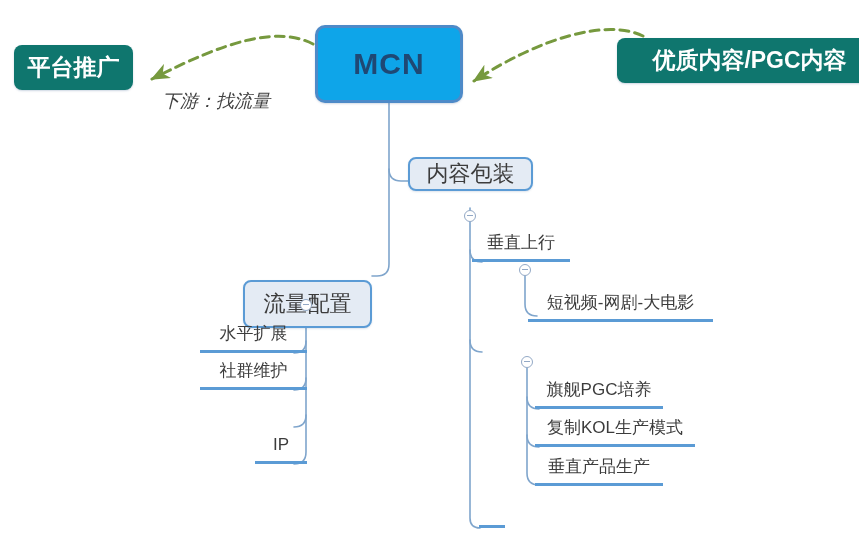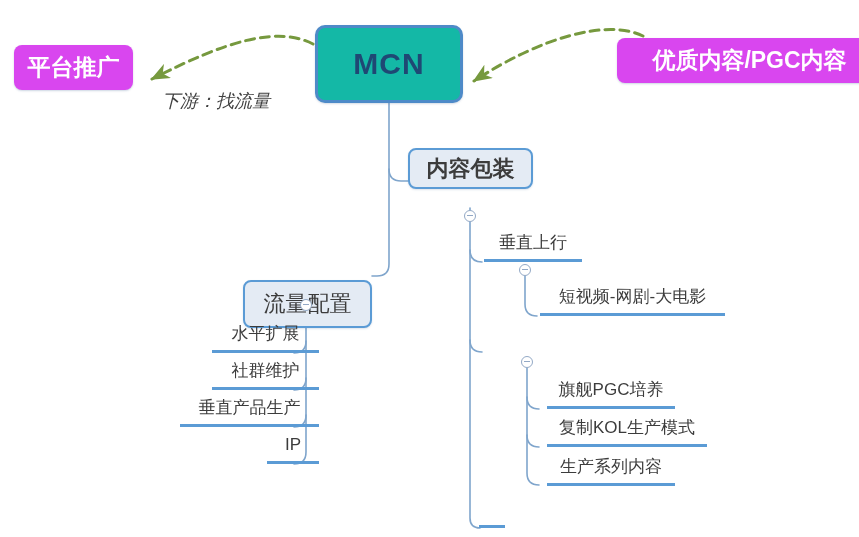--- a/index.html
+++ b/index.html
@@ -7,39 +7,39 @@
     position:relative;
     width:859px;height:537px;
     background:#ffffff;
     overflow:hidden;
     font-family:"Liberation Sans","DejaVu Sans",sans-serif;
   }
   #wires{position:absolute;left:0;top:0;z-index:1;}
   .node{position:absolute;z-index:2;box-sizing:border-box;
         display:flex;align-items:center;justify-content:center;cursor:default;}
   .box-root{
-    background:#14b8a6;border:3px solid #4e8ac8;border-radius:10px;
+    background:#0ea5e9;border:3px solid #4e8ac8;border-radius:10px;
     color:#1f4874;font-weight:bold;font-size:30px;letter-spacing:1px;
     box-shadow:0 1px 2px rgba(90,120,160,.25);
   }
   .box-solid{
-    background:#d946ef;border-radius:8px;color:#ffffff;
+    background:#0f766e;border-radius:8px;color:#ffffff;
     font-weight:bold;font-size:23px;
     box-shadow:0 1px 2px rgba(90,120,160,.3);
   }
   .box-sub{
     background:#e4ebf4;border:2px solid #5b9bd5;border-radius:8px;
     color:#3c3c3c;font-size:22px;
     box-shadow:0 1px 2px rgba(90,120,160,.2);
   }
   .leaf{
     position:absolute;z-index:2;box-sizing:content-box;
     height:24px;line-height:24px;padding-bottom:4px;
     border-bottom:3px solid #5b9bd5;
-    text-align:center;font-size:17px;color:#3c3c3c;cursor:default;margin-left:12px;
+    text-align:center;font-size:17px;color:#3c3c3c;cursor:default;
   }
   .stub{
     position:absolute;z-index:2;height:0;
     border-bottom:3px solid #5b9bd5;
   }
   .collapse{
     position:absolute;z-index:3;width:10px;height:10px;
     border:1px solid #93a9c6;border-radius:50%;background:#ffffff;
   }
   .collapse::after{
@@ -95,36 +95,35 @@
   </svg>
 
   <div class="arrow-label" style="left:162px;top:49px;margin-top:40px;">下游：找流量</div>
 
   <div class="node box-root" style="left:315px;top:25px;width:148px;height:78px;">MCN</div>
 
   <div class="node box-solid" style="left:14px;top:45px;width:119px;height:45px;">平台推广</div>
 
   <div class="node box-solid" style="left:617px;top:38px;width:265px;height:45px;">优质内容/PGC内容</div>
 
-  <div class="node box-sub" style="left:408px;top:148px;width:125px;height:41px;font-weight:bold;">内容包装</div>
+  <div class="node box-sub" style="left:408px;top:157px;width:125px;height:34px;">内容包装</div>
 
   <div class="node box-sub" style="left:243px;top:250px;width:129px;height:48px;margin-top:30px;">流量配置</div>
 
   <div class="collapse" style="left:464px;top:210px;"></div>
   <div class="collapse" style="left:300px;top:299px;"></div>
   <div class="collapse" style="left:519px;top:264px;"></div>
   <div class="collapse" style="left:521px;top:356px;"></div>
 
   <div class="leaf" style="left:200px;top:322px;width:107px;">水平扩展</div>
   <div class="leaf" style="left:200px;top:359px;width:107px;">社群维护</div>
-  <div class="leaf" style="left:168px;top:396px;width:139px;">垂直产品生产</div>
   <div class="leaf" style="left:255px;top:433px;width:52px;">IP</div>
 
   <div class="leaf" style="left:472px;top:231px;width:98px;">垂直上行</div>
-  <div class="leaf" style="left:528px;top:285px;width:185px;">短视频-网剧-大电影</div>
+  <div class="leaf" style="left:528px;top:291px;width:185px;">短视频-网剧-大电影</div>
 
   <div class="leaf" style="left:535px;top:378px;width:128px;">旗舰PGC培养</div>
   <div class="leaf" style="left:535px;top:416px;width:160px;">复制KOL生产模式</div>
-  <div class="leaf" style="left:535px;top:455px;width:128px;">生产系列内容</div>
+  <div class="leaf" style="left:535px;top:455px;width:128px;">垂直产品生产</div>
 
   <div class="stub" style="left:479px;top:525px;width:26px;"></div>
 
 </div>
 
 </body></html>

